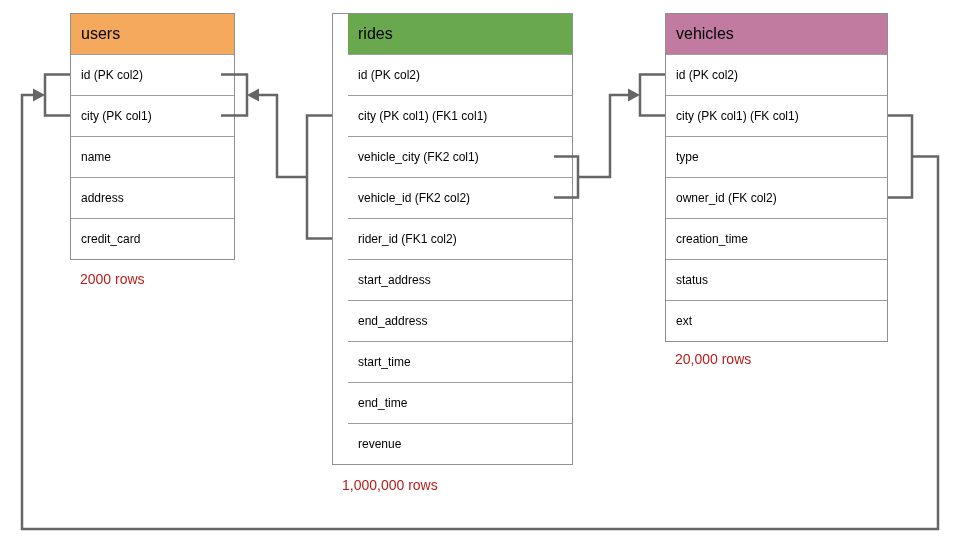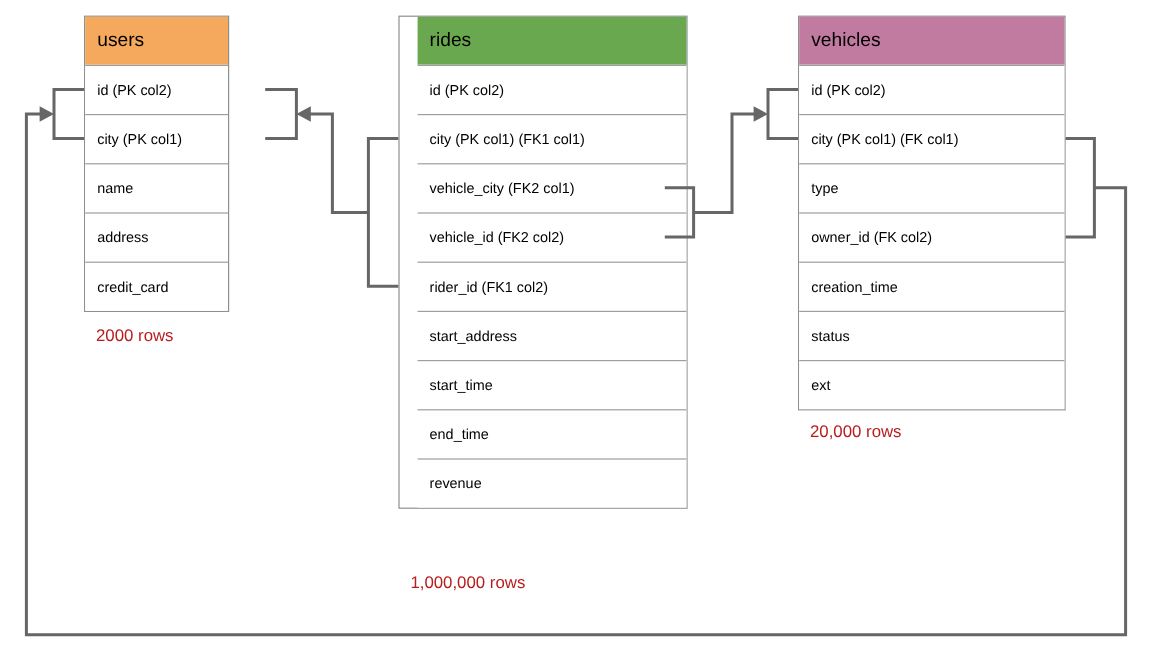--- a/index.html
+++ b/index.html
@@ -58,38 +58,39 @@
   svg.connectors path {
     fill: none;
     stroke-width: 2.5;
   }
 </style>
 </head>
 <body>
 
 <div class="canvas">
 
-  <div class="db-table" style="left:70px; top:13px; width:121px;">
+  <div class="db-table" style="left:70px; top:13px; width:165px;">
     <div class="thead" style="background-color: rgb(245, 169, 92);">users</div>
     <div class="trow">id (PK col2)</div>
     <div class="trow">city (PK col1)</div>
     <div class="trow">name</div>
     <div class="trow">address</div>
     <div class="trow">credit_card</div>
   </div>
   <div class="rows-label" style="left:80px; top:271px;">2000 rows</div>
 
   <div class="db-table" style="left:332px; top:13px; width:241px;padding-left:15px;">
     <div class="thead" style="background-color: rgb(106, 168, 79);">rides</div>
     <div class="trow">id (PK col2)</div>
     <div class="trow">city (PK col1) (FK1 col1)</div>
     <div class="trow">vehicle_city (FK2 col1)</div>
     <div class="trow">vehicle_id (FK2 col2)</div>
     <div class="trow">rider_id (FK1 col2)</div>
     <div class="trow">start_address</div>
+    <div class="trow">end_address</div>
     <div class="trow">start_time</div>
     <div class="trow">end_time</div>
     <div class="trow">revenue</div>
   </div>
   <div class="rows-label" style="left:342px; top:477px;">1,000,000 rows</div>
 
   <div class="db-table" style="left:665px; top:13px; width:223px;">
     <div class="thead" style="background-color: rgb(194, 123, 160);">vehicles</div>
     <div class="trow">id (PK col2)</div>
     <div class="trow">city (PK col1) (FK col1)</div>

